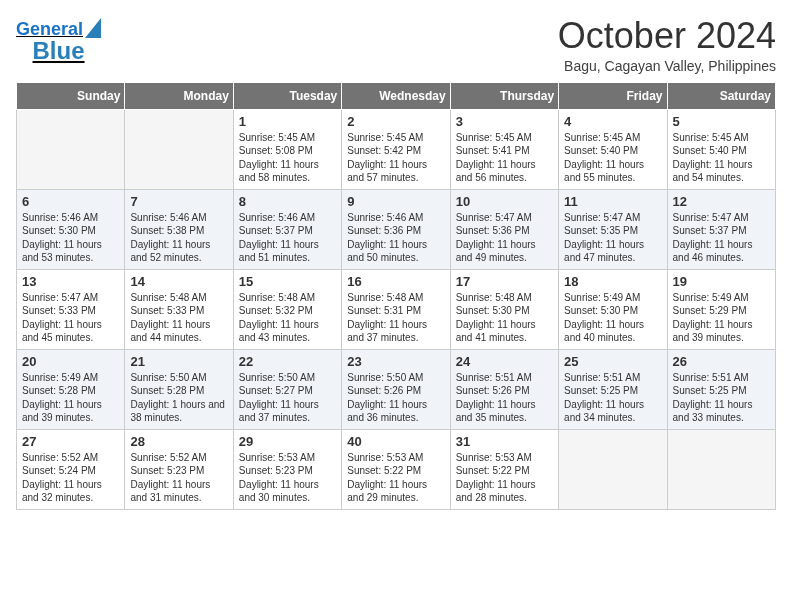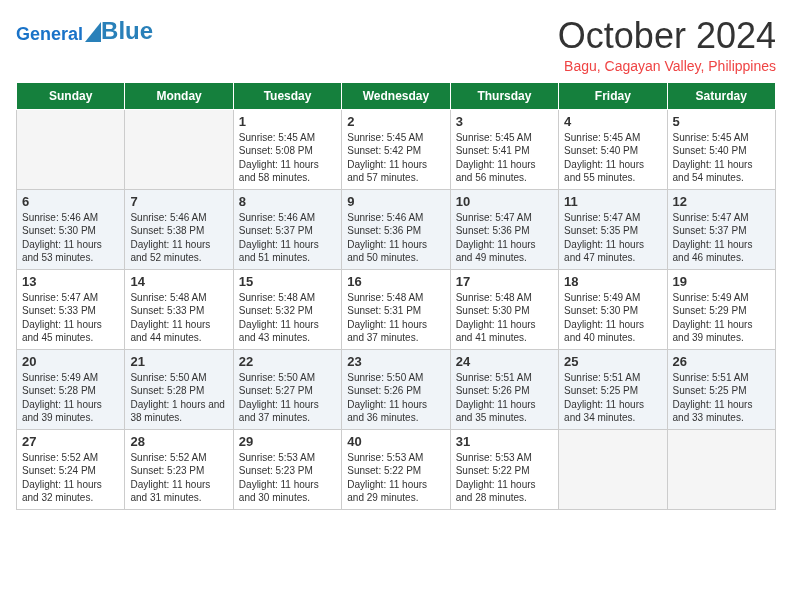--- a/index.html
+++ b/index.html
@@ -34,35 +34,35 @@
       text-align: right;
     }
     .month-title {
       font-size: 36px;
       font-weight: 400;
       color: #333;
       line-height: 1.1;
     }
     .subtitle {
       font-size: 14px;
-      color: #ef4444;
+      color: #404040;
       margin-top: 2px;
     }
     .calendar {
       width: 100%;
       border-collapse: collapse;
       margin-top: 8px;
     }
     .calendar th {
-      background: #15803d;
+      background: #737373;
       color: #fff;
       font-size: 12px;
       font-weight: bold;
       padding: 6px 4px;
-      text-align: center;
+      text-align: right;
       border: 1px solid #fff;
     }
     .calendar td {
       border: 1px solid #ccc;
       vertical-align: top;
       padding: 4px 5px;
       width: 108px;
       min-height: 80px;
       font-size: 10px;
       color: #333;
@@ -83,21 +83,21 @@
     }
     .row-shade td {
       background: #f0f4f8;
     }
   </style>
 </head>
 <body>
 
 <div class="header">
   <div class="logo">
-    <div style="display:flex;flex-direction:row;align-items:flex-end;">
+    <div style="display:flex;flex-direction:column;align-items:center;text-decoration:underline;">
       <div style="display:flex;align-items:center;">
         <span class="logo-text"><span>General</span></span>
         <svg width="16" height="20" viewBox="0 0 16 20" style="margin-left:2px;margin-top:-4px;">
           <polygon points="0,20 16,20 16,0" fill="#2980b9"></polygon>
         </svg>
       </div>
       <span class="logo-text" style="color:#2980b9;font-size:24px;margin-top:-2px;">Blue</span>
     </div>
   </div>
   <div class="title-area">

